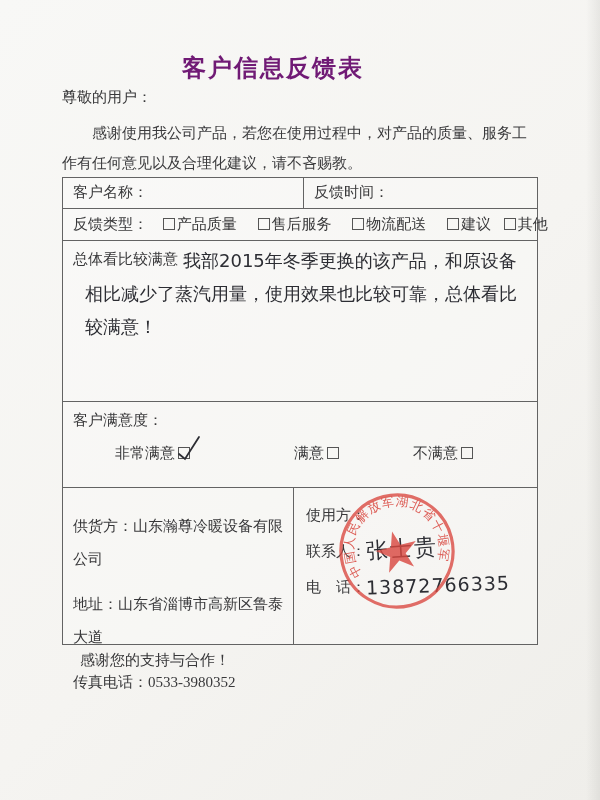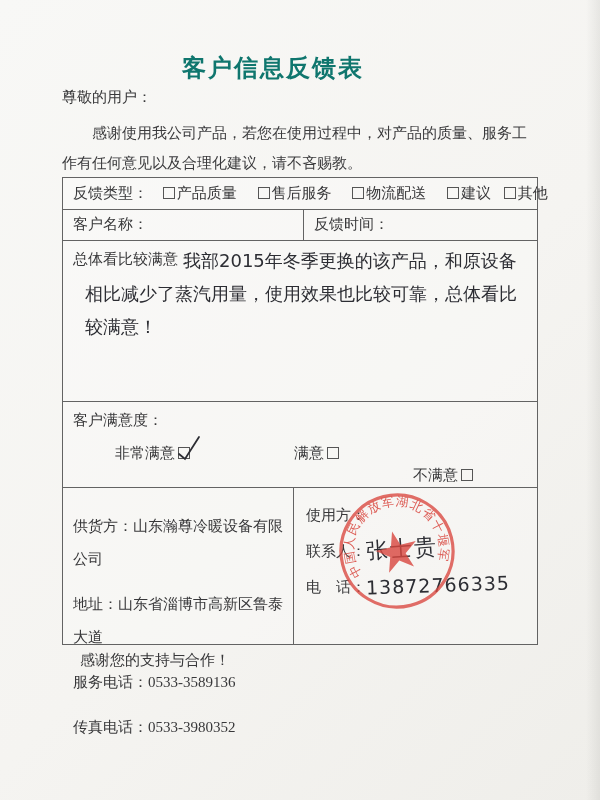--- a/index.html
+++ b/index.html
@@ -7,21 +7,21 @@
   body {
     position: relative;
     font-family: "Liberation Serif", serif;
     background: linear-gradient(135deg, #f8f8f6 0%, #f5f4f1 55%, #efeeea 100%);
     color: #38383a;
     overflow: hidden;
   }
   .page-title {
     position:absolute; left:0; top:52px; width:508px;
     text-align:center; font-size:24px; font-weight:bold; letter-spacing:2px;
-    font-family:"Liberation Sans", sans-serif; color:#0f766e;padding-left:38px;
+    font-family:"Liberation Sans", sans-serif; color:#701a75;padding-left:38px;
   }
   .greeting { position:absolute; left:62px; top:88px; font-size:15px; }
   .intro {
     position:absolute; left:62px; top:118px; width:478px;
     font-size:15px; line-height:30px; text-indent:2em; color:#3a3a3c;
   }
   .form-table {
     position:absolute; left:62px; top:177px; width:476px; height:468px;
     border:1px solid #636363; background:rgba(255,255,255,0.25);
   }
@@ -76,67 +76,66 @@
 </style>
 </head>
 <body>
 
 <div class="page-title">客户信息反馈表</div>
 <div class="greeting">尊敬的用户：</div>
 <p class="intro">感谢使用我公司产品，若您在使用过程中，对产品的质量、服务工作有任何意见以及合理化建议，请不吝赐教。</p>
 
 <div class="form-table">
 
+  <div class="row row1">
+    <div class="cell-left">
+      <span>客户名称：</span>
+    </div>
+    <div class="cell-right">
+      <span>反馈时间：</span>
+    </div>
+  </div>
+
   <div class="row row2">
     <span style="margin-right:8px;">反馈类型：</span>
     <span class="ftype"><span class="cbox"></span><span>产品质量</span></span>
     <span class="ftype"><span class="cbox"></span><span>售后服务</span></span>
     <span class="ftype"><span class="cbox"></span><span>物流配送</span></span>
     <span class="ftype" style="margin-right:6px;"><span class="cbox"></span><span>建议</span></span>
     <span class="ftype"><span class="cbox"></span><span>其他</span></span>
-  </div>
-
-  <div class="row row1">
-    <div class="cell-left">
-      <span>客户名称：</span>
-    </div>
-    <div class="cell-right">
-      <span>反馈时间：</span>
-    </div>
   </div>
 
   <div class="row row3">
     <span class="content-label">总体看比较满意：</span>
     <div class="hand-block">
       <span class="handwrite" style="display:inline;">我部2015年冬季更换的该产品，和原设备相比减少了蒸汽用量，使用效果也比较可靠，总体看比较满意！</span>
     </div>
   </div>
 
   <div class="row row4">
     <span class="sat-label">客户满意度：</span>
     <div class="sat-options">
       <span class="sat-opt" style="left:52px;">
         <span>非常满意</span><span class="cbox"><svg class="checkmark" viewBox="0 0 24 26">
               <path d="M2 20 L8 25 L22 3" fill="none" stroke="#2c2d33" stroke-width="1.8" stroke-linecap="round"></path>
             </svg></span>
       </span>
       <span class="sat-opt" style="left:231px;">
         <span>满意</span><span class="cbox"></span>
       </span>
-      <span class="sat-opt" style="left:350px;margin-top:22px;">
+      <span class="sat-opt" style="left:350px;">
         <span>不满意</span><span class="cbox"></span>
       </span>
     </div>
   </div>
 
   <div class="row row5">
     <div class="cell-left">
       <div>供货方：山东瀚尊冷暖设备有限公司</div>
       <div>地址：山东省淄博市高新区鲁泰大道</div>
-      <div>服务电话：0533-3589136</div>
       <div>传真电话：0533-3980352</div>
     </div>
     <div class="cell-right">
       <div class="uline">使用方：</div>
       <div class="uline">
         <span>联系人：</span><span class="handwrite hand-name">张士贵</span>
       </div>
       <div class="uline">
         <span>电　话：</span><span class="handwrite hand-phone">13872766335</span>
       </div>

